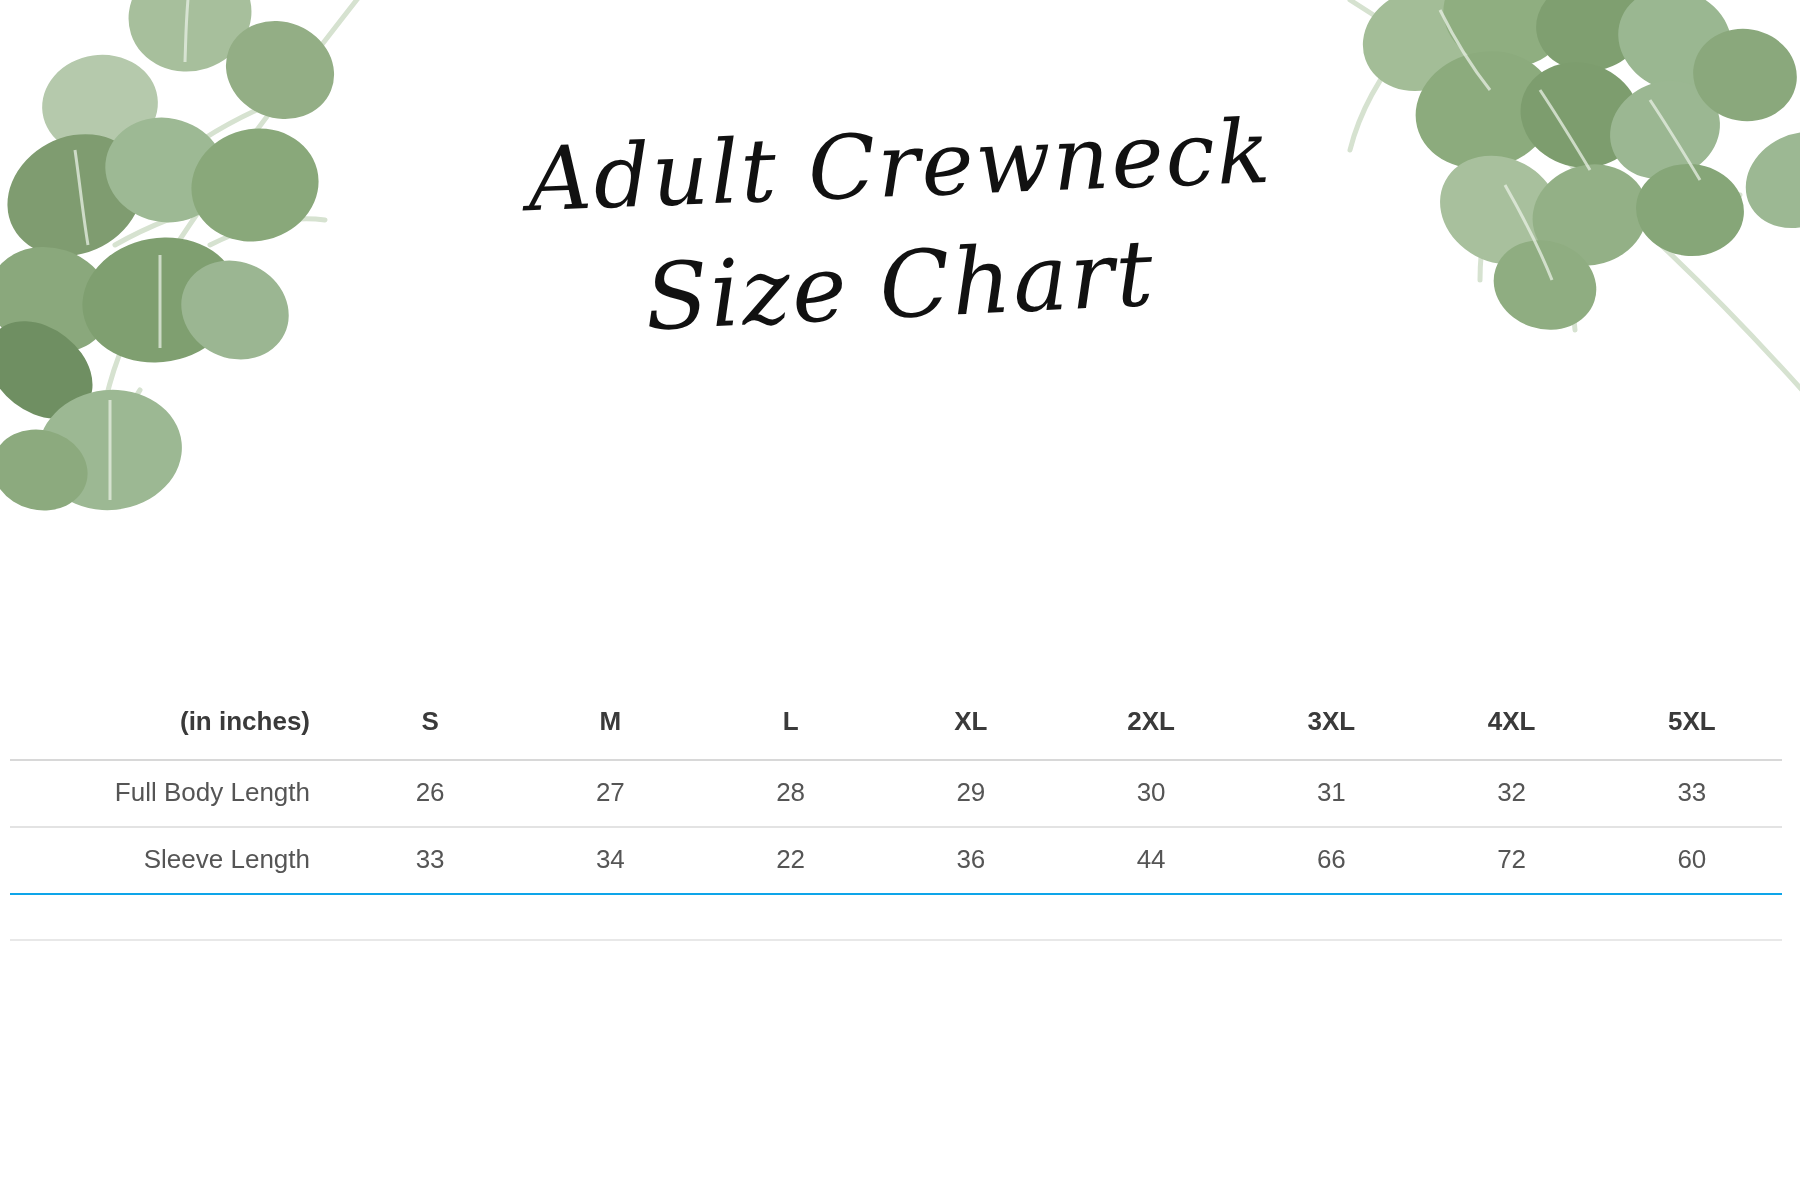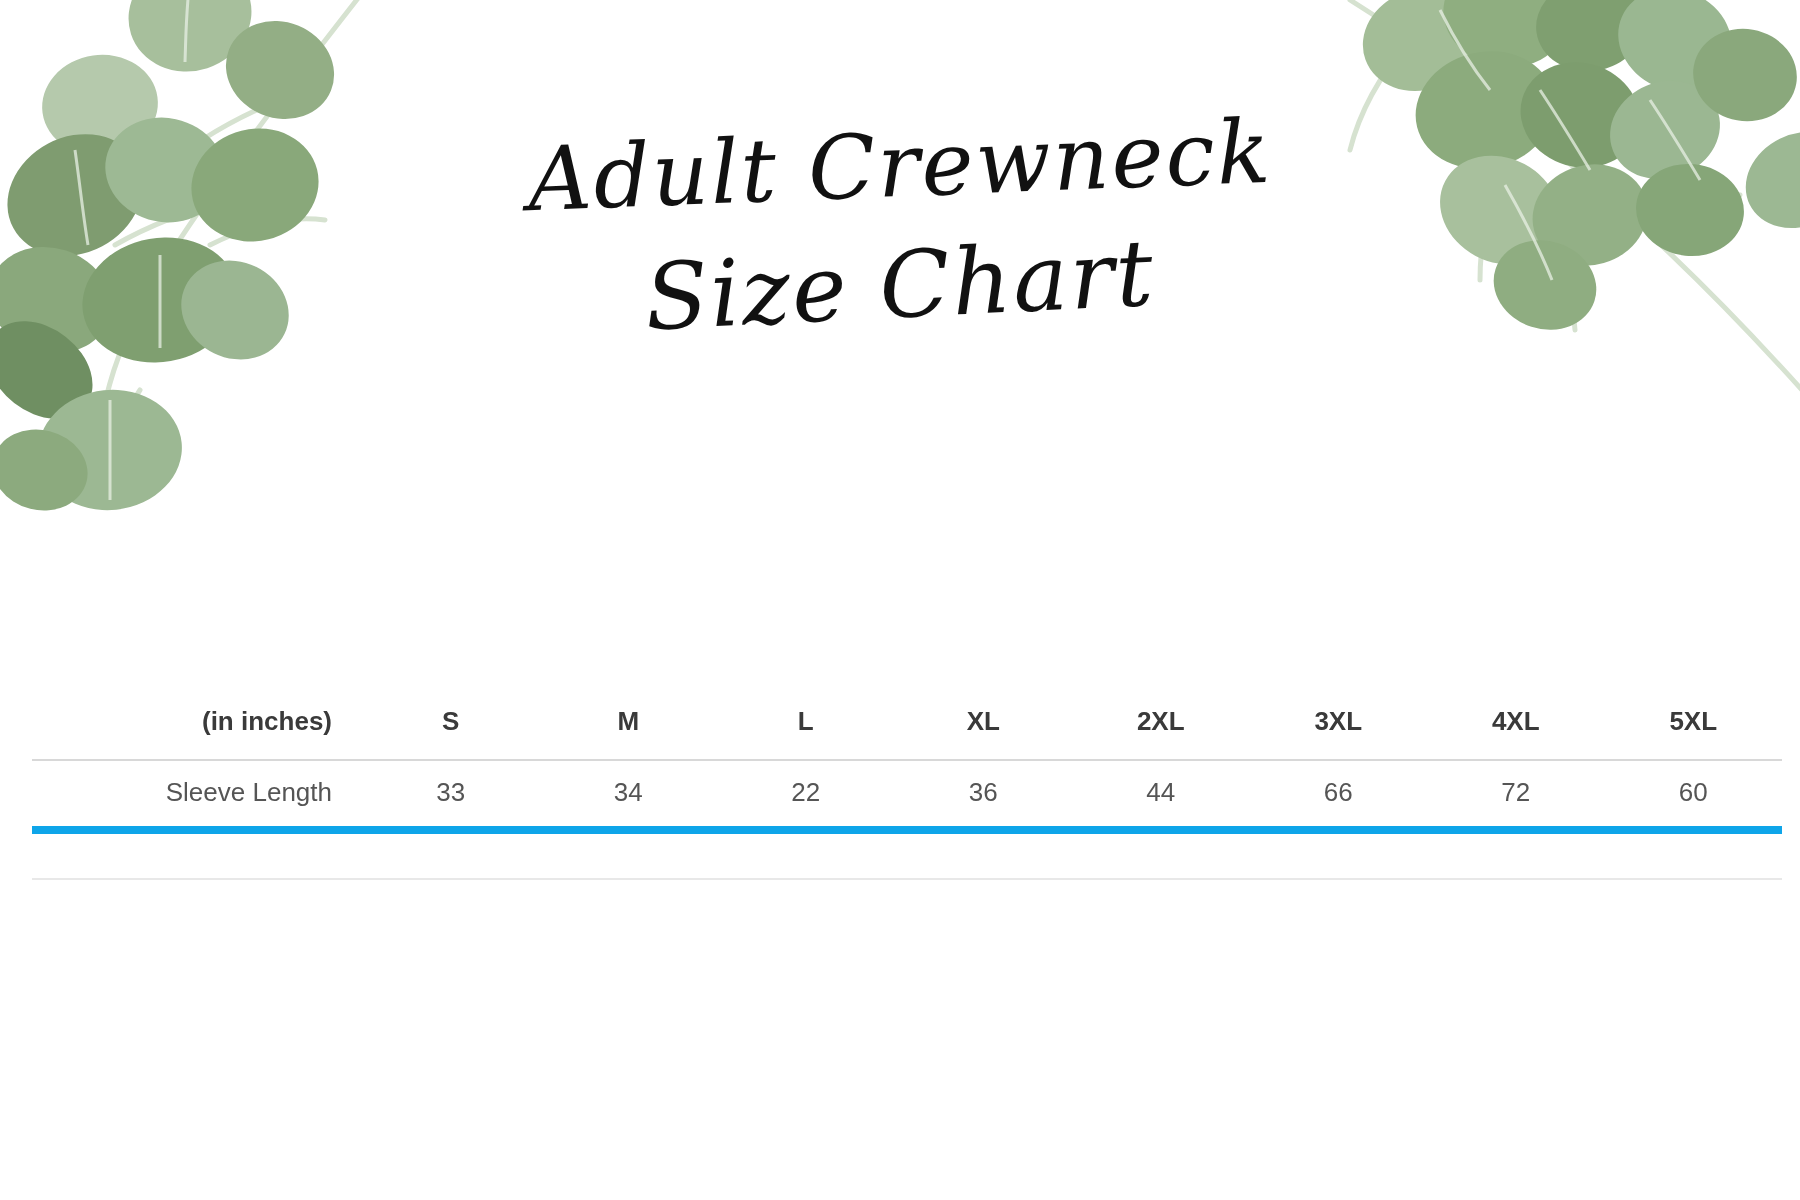--- a/index.html
+++ b/index.html
@@ -56,21 +56,21 @@
   }
   .script-line.l2 {
     font-size: 92px;
     transform: rotate(-2.8deg);
     margin-top: 26px;
   }
 
   
   .table-wrap {
     position: absolute;
-    left: 32px;
+    left: 10px;
     right: 18px;
     top: 690px;
   }
   table.size-chart {
     width: 100%;
     border-collapse: collapse;
     table-layout: fixed;
   }
   table.size-chart th,
   table.size-chart td {
@@ -92,21 +92,21 @@
     padding-right: 30px;
     width: 300px;
   }
   table.size-chart thead tr {
     border-bottom: 2px solid #d8d8d8;
   }
   table.size-chart tbody tr {
     border-bottom: 2px solid #e3e3e3;
   }
   table.size-chart tbody tr:last-child {
-    border-bottom: 8px solid #0ea5e9;
+    border-bottom: 2px solid #0ea5e9;
     margin-top: 32px;
   }
   .tail-rule {
     height: 0;
     border-bottom: 2px solid #e8e8e8;
     margin-top: 44px;
   }
 </style>
 </head>
 <body>
@@ -195,20 +195,31 @@
         <th>L</th>
         <th>XL</th>
         <th>2XL</th>
         <th>3XL</th>
         <th>4XL</th>
         <th>5XL</th>
       </tr>
     </thead>
     <tbody>
       <tr>
+        <td class="first">Full Body Length</td>
+        <td>26</td>
+        <td>27</td>
+        <td>28</td>
+        <td>29</td>
+        <td>30</td>
+        <td>31</td>
+        <td>32</td>
+        <td>33</td>
+      </tr>
+      <tr>
         <td class="first">Sleeve Length</td>
         <td>33</td>
         <td>34</td>
         <td>22</td>
         <td>36</td>
         <td>44</td>
         <td>66</td>
         <td>72</td>
         <td>60</td>
       </tr>

